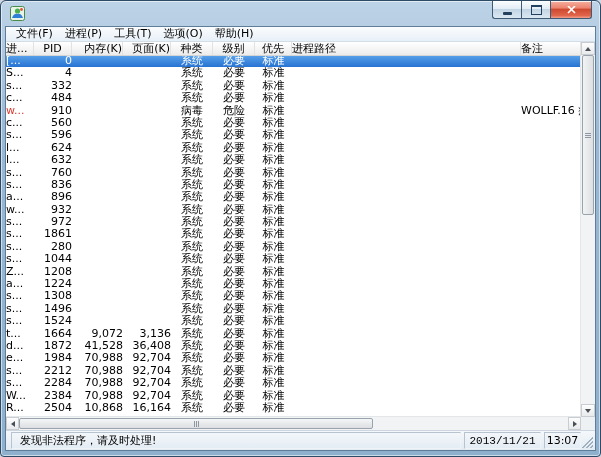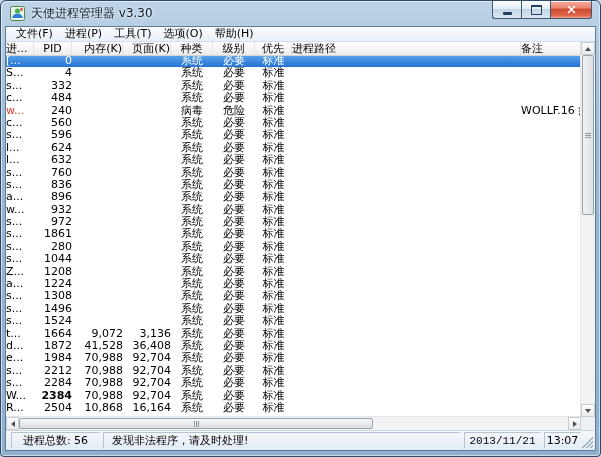--- a/index.html
+++ b/index.html
@@ -66,21 +66,20 @@
 <body>
 
 <div class="window">
   <div class="titlebar">
     <svg class="app-icon" viewBox="0 0 15 15">
       <rect x="0.5" y="0.5" width="14" height="14" rx="2" fill="#e8f4e8" stroke="#4c8a4c"></rect>
       <circle cx="7.5" cy="5" r="2.6" fill="#49b04f"></circle>
       <path d="M2 12 Q4 7 7.5 8 Q11 7 13 12 Z" fill="#2f7fd8"></path>
       <circle cx="11.5" cy="3.5" r="1.4" fill="#e0533a"></circle>
     </svg>
-    <span class="title">天使进程管理器 v3.30</span>
     <div class="caption">
       <div class="cap minb first">
           <span class="glyph-min"></span>
         </div>
       <div class="cap maxb">
           <span class="glyph-max"></span>
         </div>
       <div class="cap closeb">
         <svg width="9" height="8" viewBox="0 0 9 8">
           <path d="M1 0 L8 7 M8 0 L1 7" stroke="#fff" stroke-width="1.6"></path>
@@ -150,21 +149,21 @@
             <div class="cell a-right" style="width: 51px;"></div>
             <div class="cell a-right" style="width: 48px;"></div>
             <div class="cell a-center" style="width: 42px; padding: 0px;">系统</div>
             <div class="cell a-center" style="width: 42px; padding: 0px;">必要</div>
             <div class="cell a-center" style="width: 37px; padding: 0px;">标准</div>
             <div class="cell a-left" style="width: 229px;"></div>
             <div class="cell a-left" style="width: 64px; flex: 1 1 0%;"></div>
           </div>
           <div class="lv-row">
             <div class="cell a-left danger" style="width: 28px;">w...</div>
-            <div class="cell a-right" style="width: 38px;">240</div>
+            <div class="cell a-right" style="width: 38px;">910</div>
             <div class="cell a-right" style="width: 51px;"></div>
             <div class="cell a-right" style="width: 48px;"></div>
             <div class="cell a-center" style="width: 42px; padding: 0px;">病毒</div>
             <div class="cell a-center" style="width: 42px; padding: 0px;">危险</div>
             <div class="cell a-center" style="width: 37px; padding: 0px;">标准</div>
             <div class="cell a-left" style="width: 229px;"></div>
             <div class="cell a-left" style="width: 64px; flex: 1 1 0%;">WOLLF.16 病毒</div>
           </div>
           <div class="lv-row">
             <div class="cell a-left" style="width: 28px;">c...</div>
@@ -403,21 +402,21 @@
             <div class="cell a-right" style="width: 51px;">70,988</div>
             <div class="cell a-right" style="width: 48px;">92,704</div>
             <div class="cell a-center" style="width: 42px; padding: 0px;">系统</div>
             <div class="cell a-center" style="width: 42px; padding: 0px;">必要</div>
             <div class="cell a-center" style="width: 37px; padding: 0px;">标准</div>
             <div class="cell a-left" style="width: 229px;"></div>
             <div class="cell a-left" style="width: 64px; flex: 1 1 0%;"></div>
           </div>
           <div class="lv-row">
             <div class="cell a-left" style="width: 28px;">W...</div>
-            <div class="cell a-right" style="width: 38px; font-weight: bold;">2384</div>
+            <div class="cell a-right" style="width: 38px;">2384</div>
             <div class="cell a-right" style="width: 51px;">70,988</div>
             <div class="cell a-right" style="width: 48px;">92,704</div>
             <div class="cell a-center" style="width: 42px; padding: 0px;">系统</div>
             <div class="cell a-center" style="width: 42px; padding: 0px;">必要</div>
             <div class="cell a-center" style="width: 37px; padding: 0px;">标准</div>
             <div class="cell a-left" style="width: 229px;"></div>
             <div class="cell a-left" style="width: 64px; flex: 1 1 0%;"></div>
           </div>
           <div class="lv-row">
             <div class="cell a-left" style="width: 28px;">R...</div>
@@ -459,20 +458,19 @@
             </span>
           </div>
         <div class="hs-btn hs-right">
             <span class="tri tri-right"></span>
           </div>
       </div>
       <div class="corner"></div>
     </div>
 
     <div class="statusbar">
-      <div class="panel p1 p-center">进程总数: 56</div>
       <div class="panel p3 p-left">发现非法程序，请及时处理!</div>
       <div class="panel p4 p-center">2013/11/21</div>
       <div class="panel p5 p-center">13:07</div>
       <div class="resize-grip"></div>
     </div>
   </div>
 </div>
 
 </body></html>

